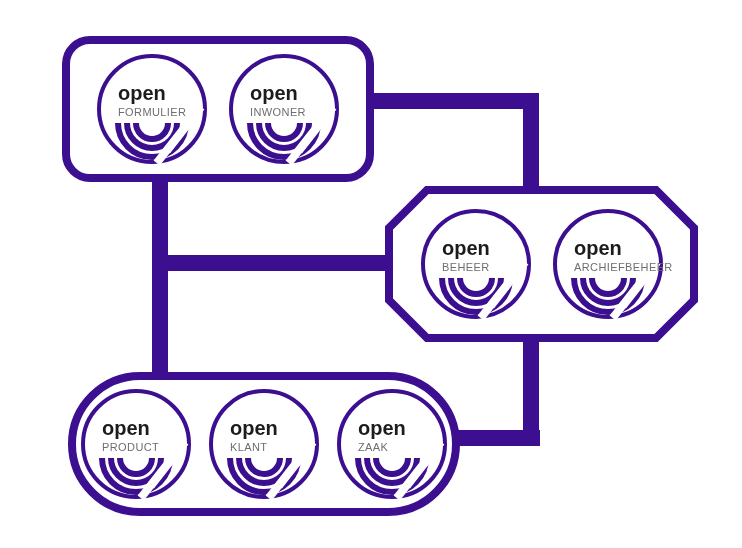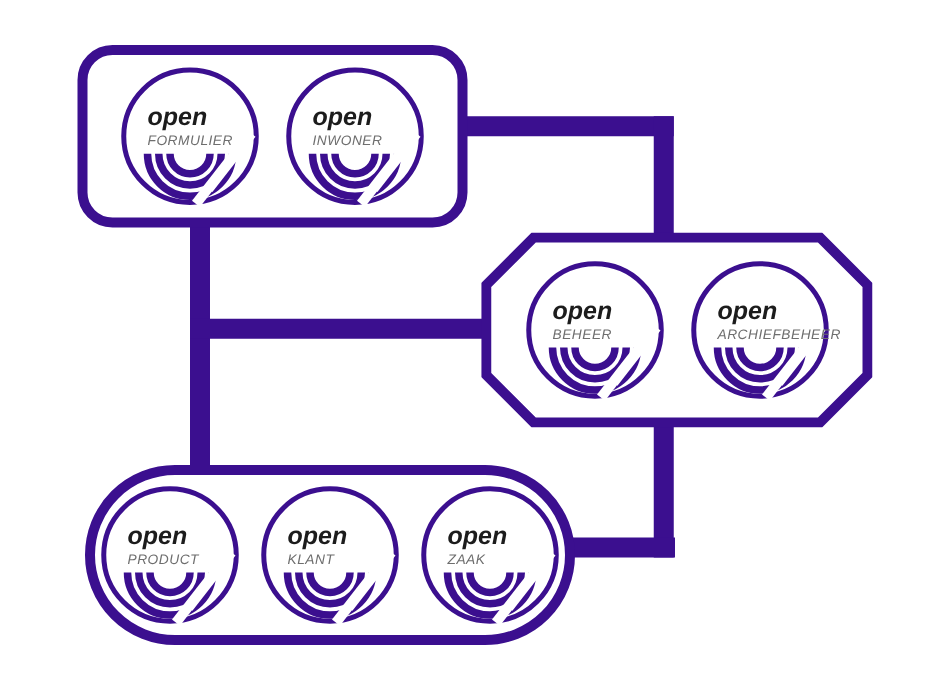--- a/index.html
+++ b/index.html
@@ -8,21 +8,20 @@
     --subtitle:#6e6e6e;
   }
   *{box-sizing:border-box;margin:0;padding:0;}
   html,body{background:#ffffff;}
   body{font-family:"Liberation Sans",sans-serif;}
   .canvas{
     position:relative;
     width:742px;height:548px;
     background:#ffffff;
     overflow:hidden;
-    font-style:italic;
   }
   
   .conn{position:absolute;background:var(--accent);z-index:1;}
   .conn-top-h   {left:366px;top:93px; width:173px;height:16px;}
   .conn-right-v {left:523px;top:93px; width:16px; height:353px;}
   .conn-left-v  {left:152px;top:176px;width:16px; height:204px;}
   .conn-mid-h   {left:152px;top:255px;width:248px;height:16px;}
   .conn-bot-h   {left:452px;top:430px;width:88px; height:16px;}
   
   .group{position:absolute;z-index:2;}

